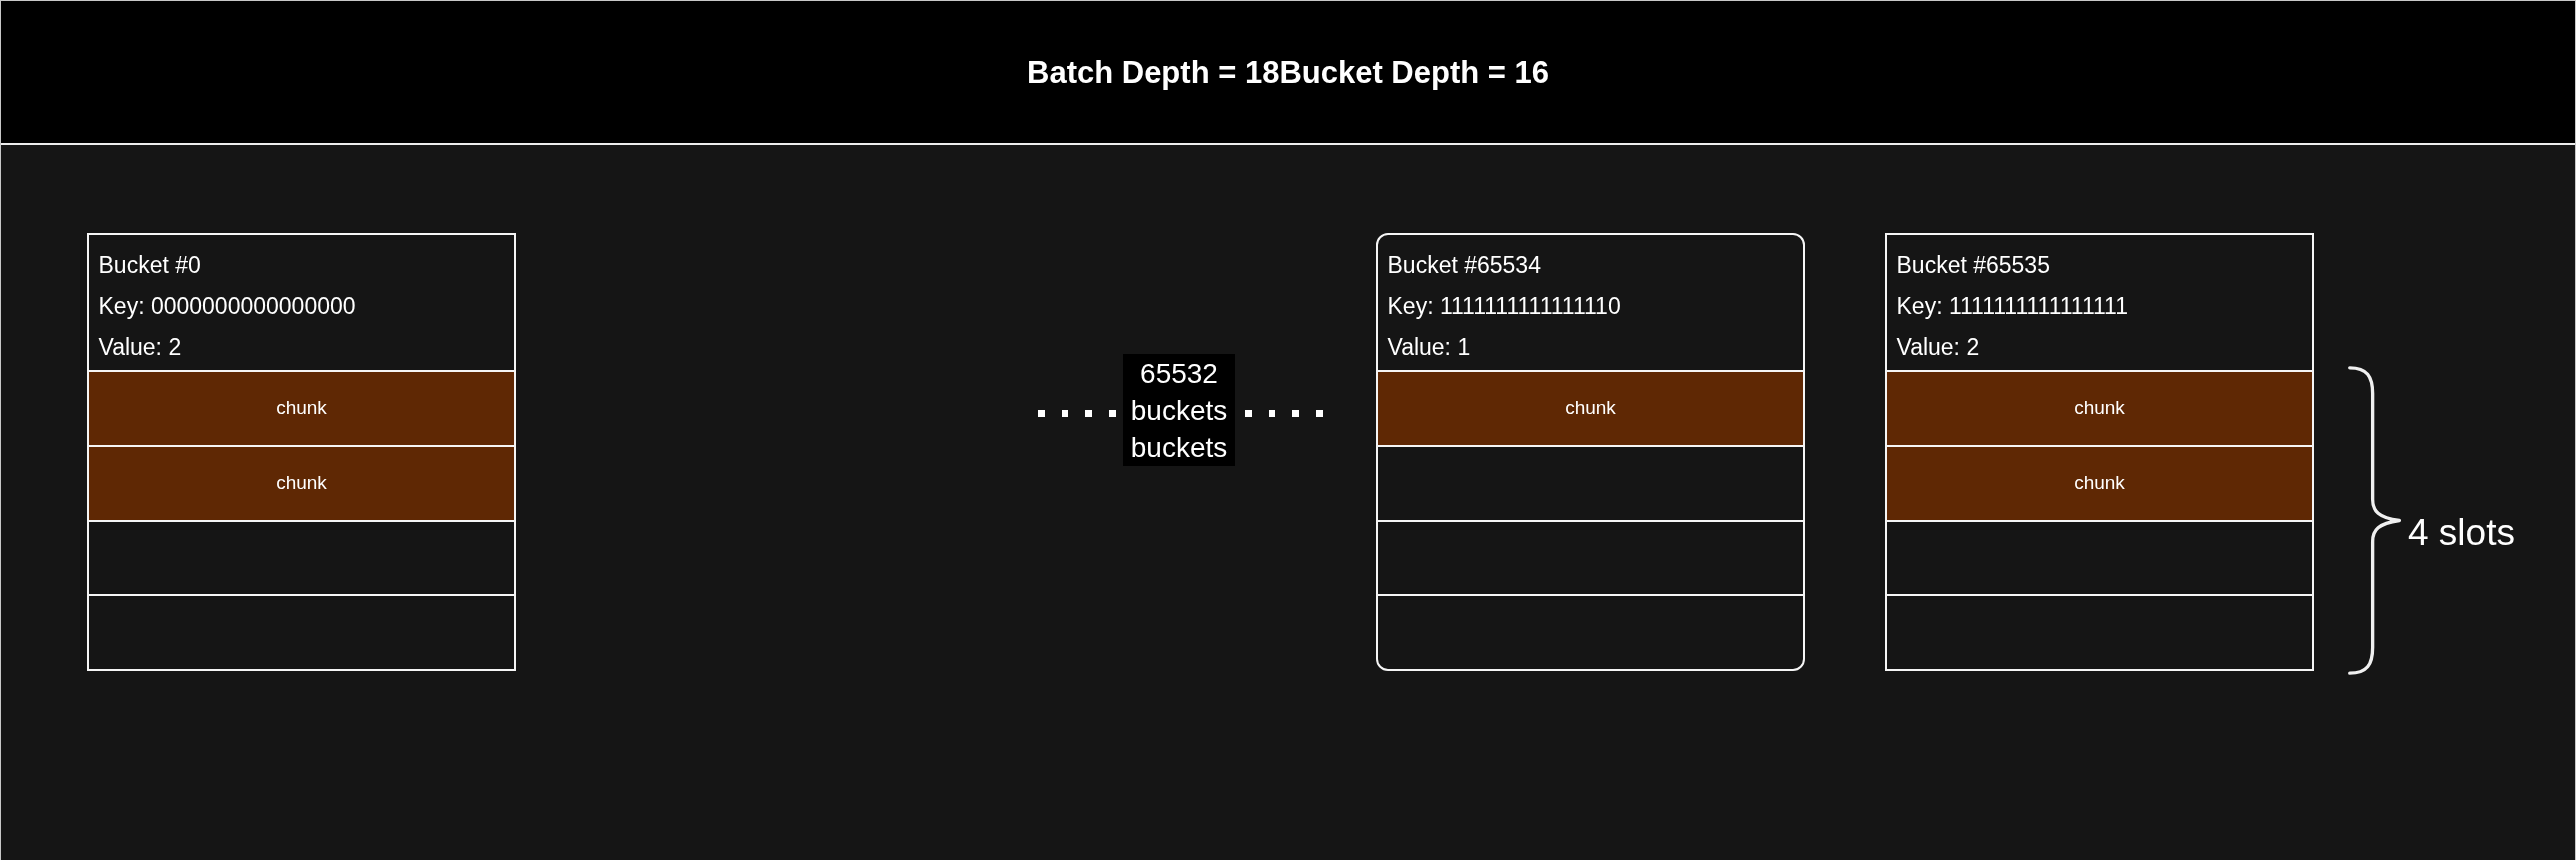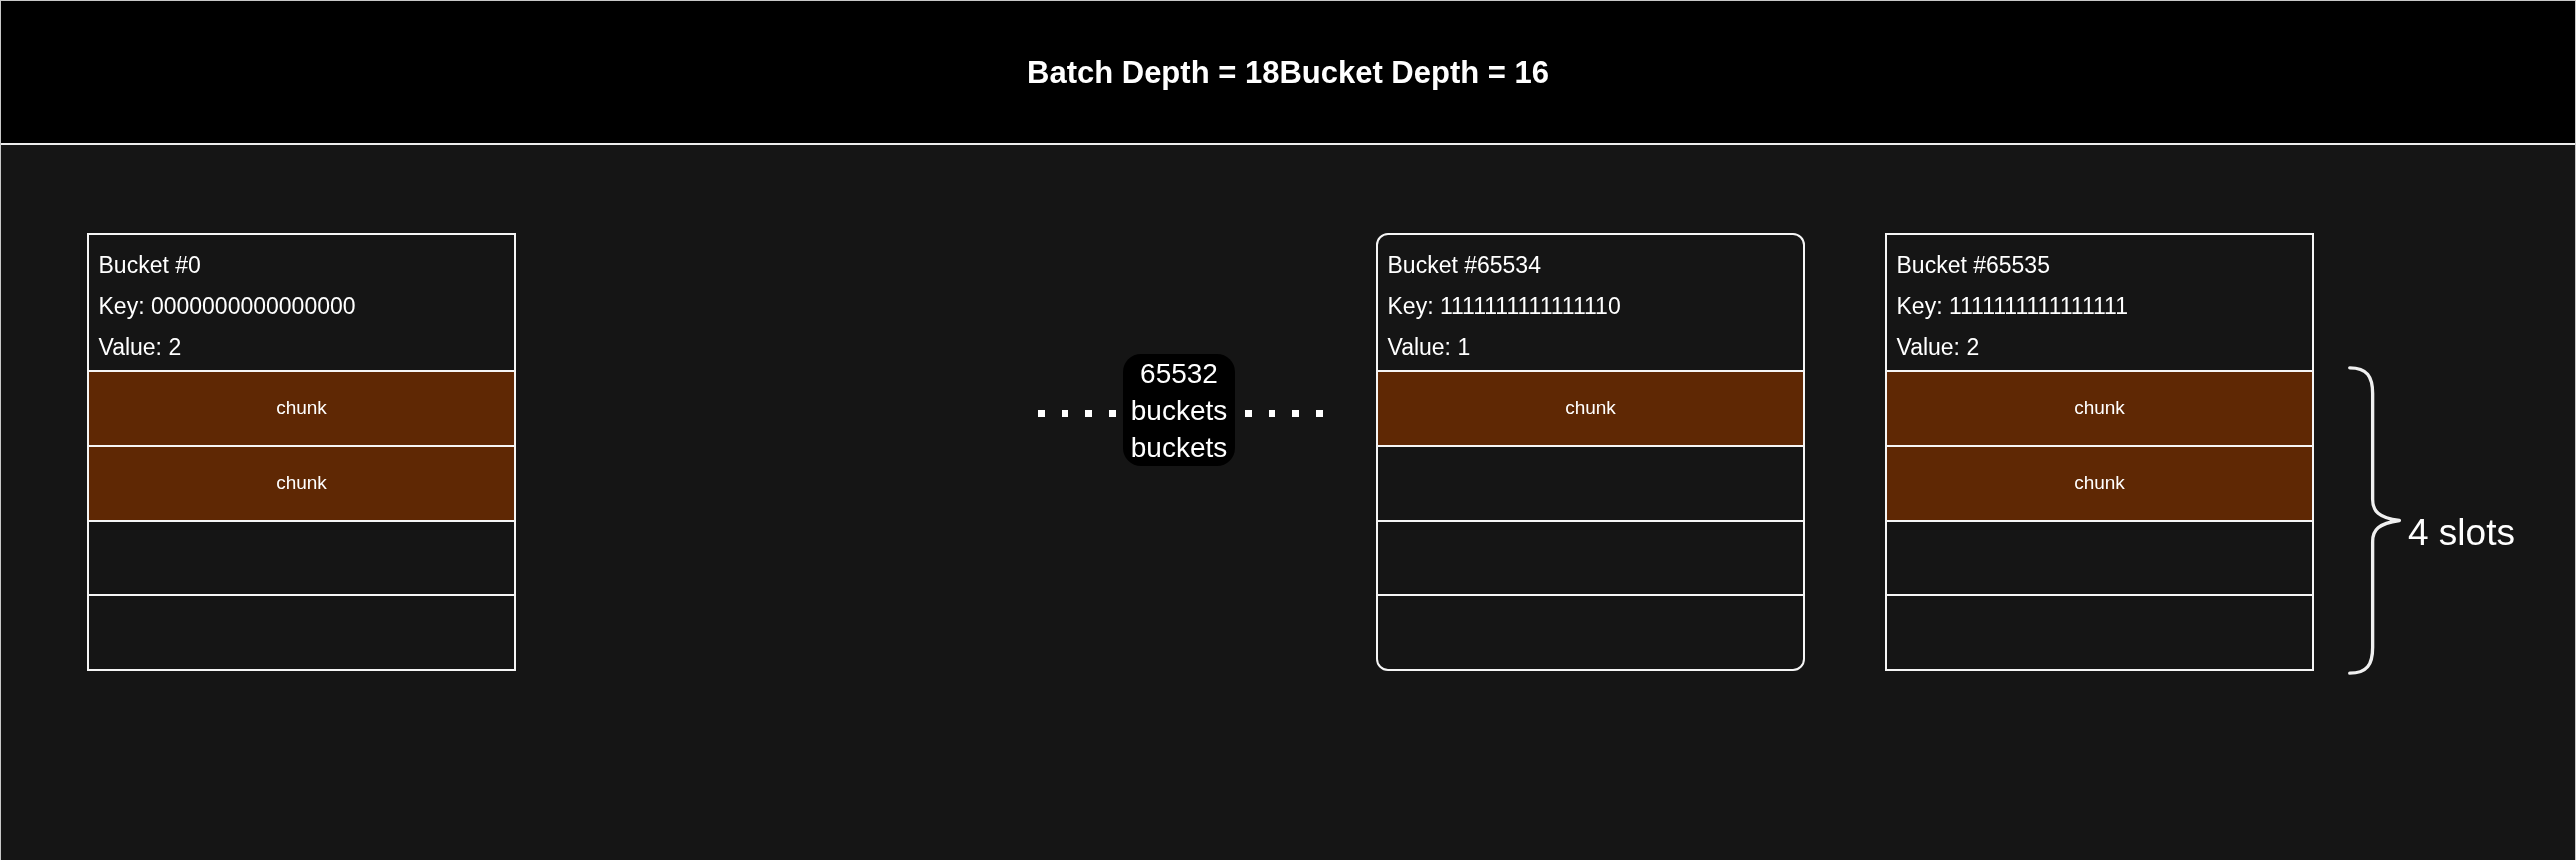--- a/index.html
+++ b/index.html
@@ -47,21 +47,21 @@
   }
   .slot + .slot{border-top:2.9px solid #F5F5F5;}
   .slot[data-filled="true"]{background:#5F2804;}
   
   .omitted-label{
     position:absolute;left:1122px;top:353px;
     width:112px;height:112px;
     background:#000000;
     display:flex;flex-direction:column;justify-content:center;align-items:center;
     text-align:center;
-    font-size:28px;line-height:37px;border-radius:18px;
+    font-size:28px;line-height:37px;
   }
   .dots{
     position:absolute;top:409px;
     display:flex;gap:17px;
   }
   .dots-left{left:1037px;}
   .dots-right{left:1244px;}
   .dot{width:6.7px;height:6.7px;background:#FFFFFF;flex:none;}
   
   .brace{

